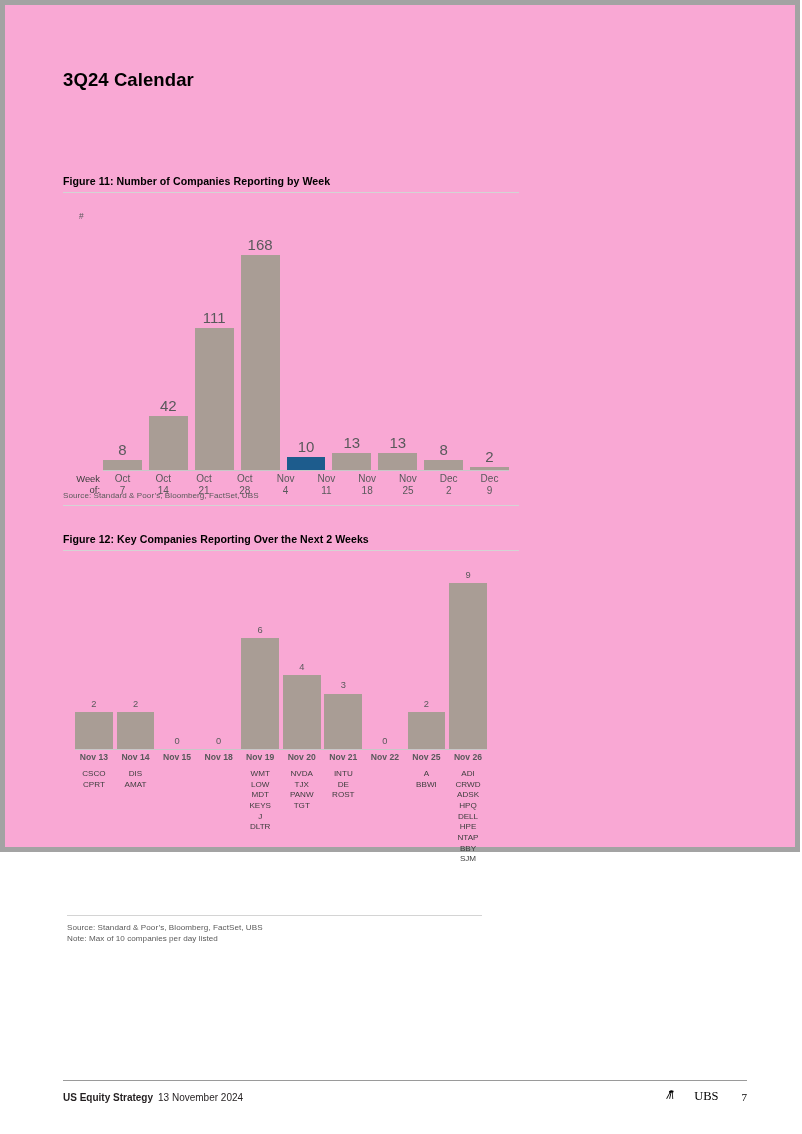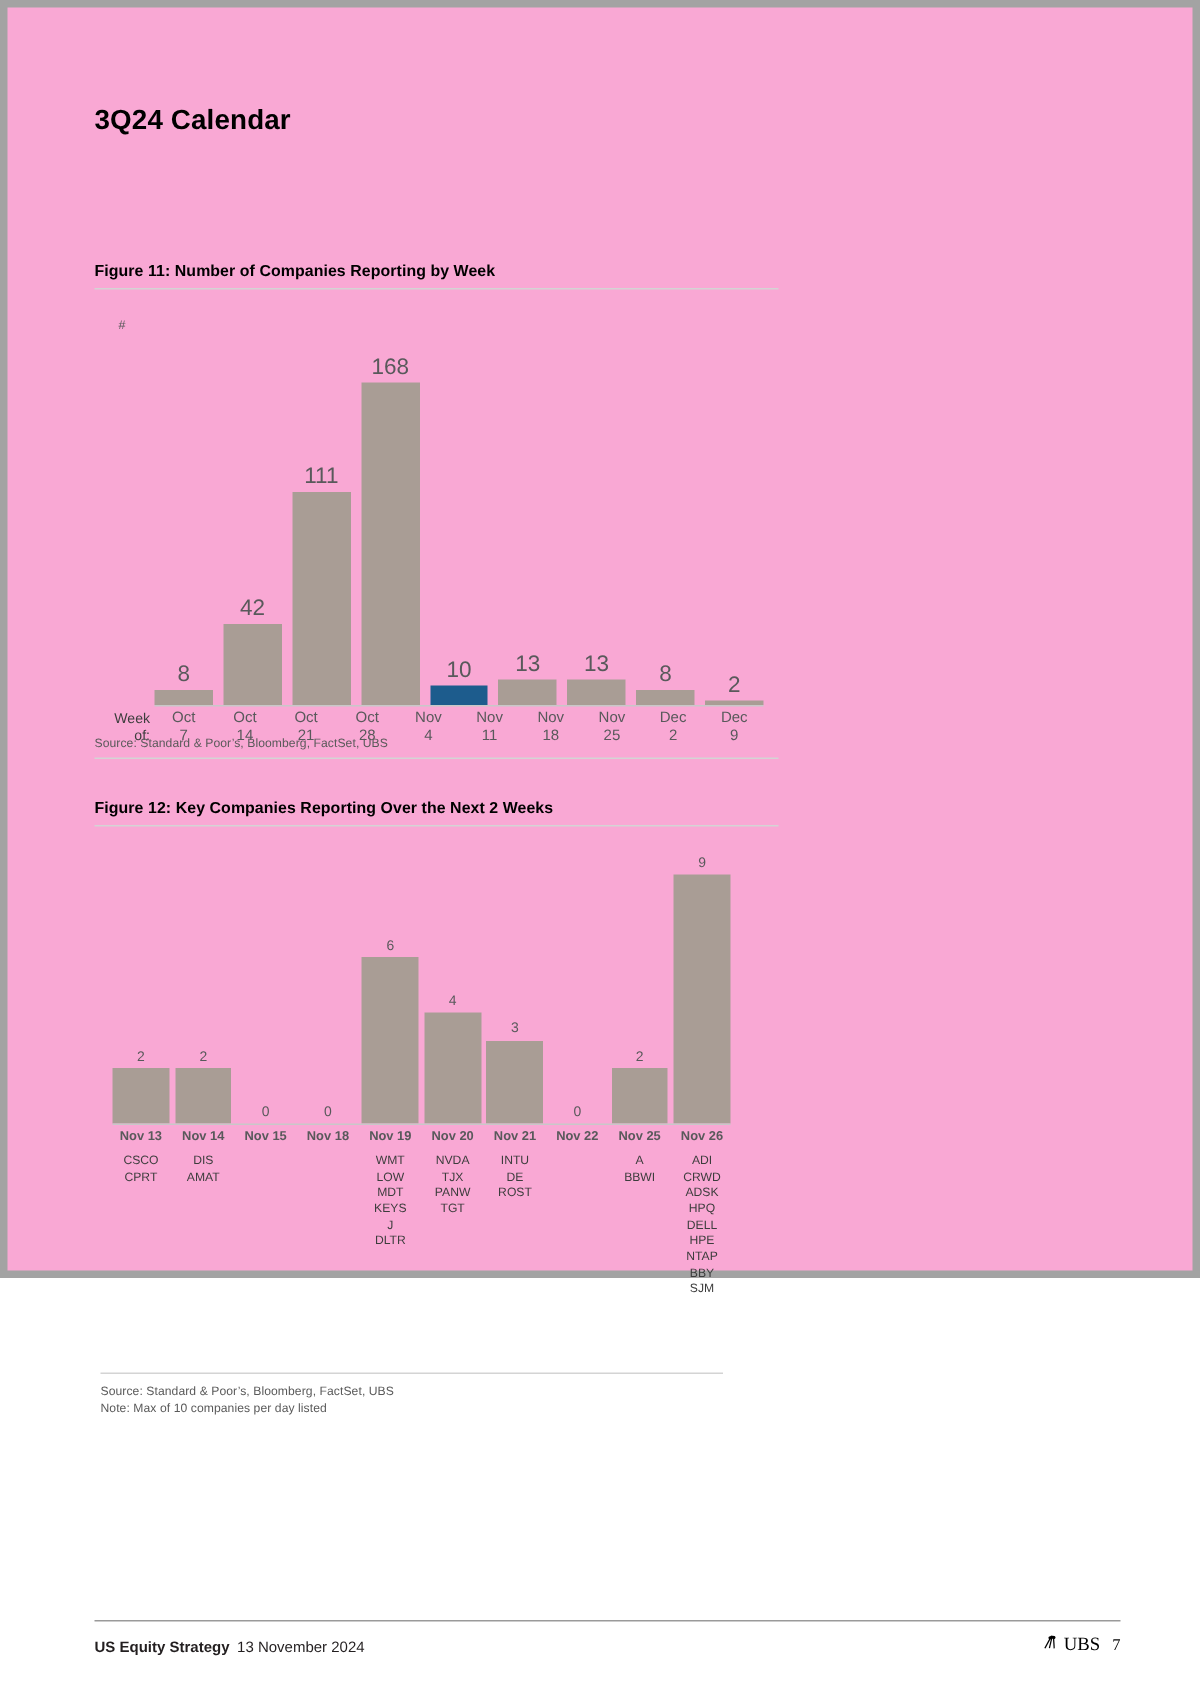--- a/index.html
+++ b/index.html
@@ -268,21 +268,21 @@
     justify-content: space-between;
     align-items: baseline;
     font-size: 10px;
   }
   .footer-left { color: #231f20; }
   .footer-left .strategy { font-weight: bold; }
   .footer-left .date { margin-left: 5px; }
   .footer-right {
     display: flex;
     align-items: center;
-    gap: 2px;
+    gap: 17px;
     font-family: "Liberation Serif", serif;
     font-size: 12.5px;
     color: #000;
   }
   .keys-icon { display: inline-block; line-height: 1; }
   .page-num { margin-left: 6px; font-size: 11px; }
 </style>
 </head>
 <body>
 

